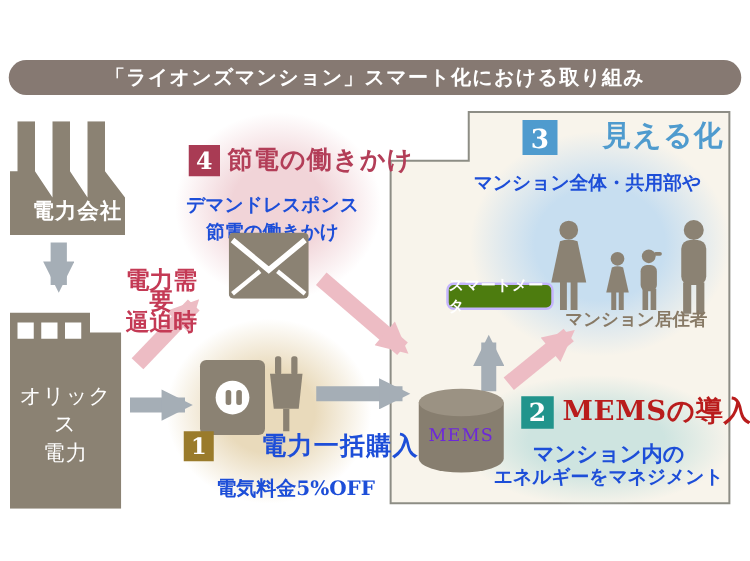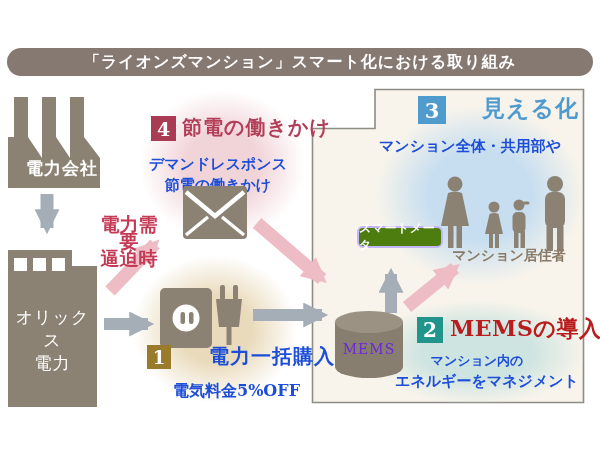--- a/index.html
+++ b/index.html
@@ -35,21 +35,21 @@
   .t4{left:182px;top:114px;font-size:20px;color:#b33e58;letter-spacing:1px;}
   .t1{left:177px;top:343px;font-size:20px;color:#1d4ed8;letter-spacing:1px;margin-left:32px;}
   .t3{left:454px;top:93px;font-size:23px;color:#4f9bce;letter-spacing:1px;margin-left:28px;}
   .t2{left:450px;top:314px;font-size:22px;color:#b91c1c;letter-spacing:0.5px;}
   .sub{color:#1d4ed8;font-weight:700;text-align:center;white-space:nowrap;margin-top:10px;}
   .s4a{left:133px;top:145px;width:170px;font-size:15px;}
   .s4b{left:133px;top:166px;width:170px;font-size:15px;}
   .s1a{left:140px;top:371px;width:160px;font-size:16px;text-align:right;}
   .s3a{left:370px;top:127px;width:200px;font-size:15px;}
   .s3b{left:368px;top:148px;width:204px;font-size:15px;}
-  .s2a{left:387px;top:342px;width:180px;font-size:13px;}
+  .s2a{left:397px;top:342px;width:180px;font-size:17px;}
   .s2b{left:392px;top:362px;width:190px;font-size:15px;}
   
   .lab-power{left:10px;top:157px;width:88px;text-align:right;color:#fff;font-size:17px;font-weight:700;letter-spacing:1px;}
   .lab-orix{left:8px;top:306px;width:89px;text-align:center;color:#fff;font-size:17px;font-weight:400;line-height:23px;letter-spacing:1px;}
   .lab-demand{left:92px;top:216px;width:74px;text-align:center;color:#c43a55;font-size:19px;font-weight:700;line-height:17px;}
   .lab-mems{left:335px;top:341px;width:68px;text-align:center;color:#6d28d9;font-size:14px;letter-spacing:1px;}
   .lab-res{left:450px;top:247px;width:118px;text-align:center;color:#887a66;font-size:14px;font-weight:700;white-space:nowrap;}
   .meter-badge{
     left:357px;top:226px;width:86px;height:22px;background:#4d7c0f;border:2px solid #c4b5fd;
     border-radius:6px;color:#fff;font-size:12px;font-weight:700;

